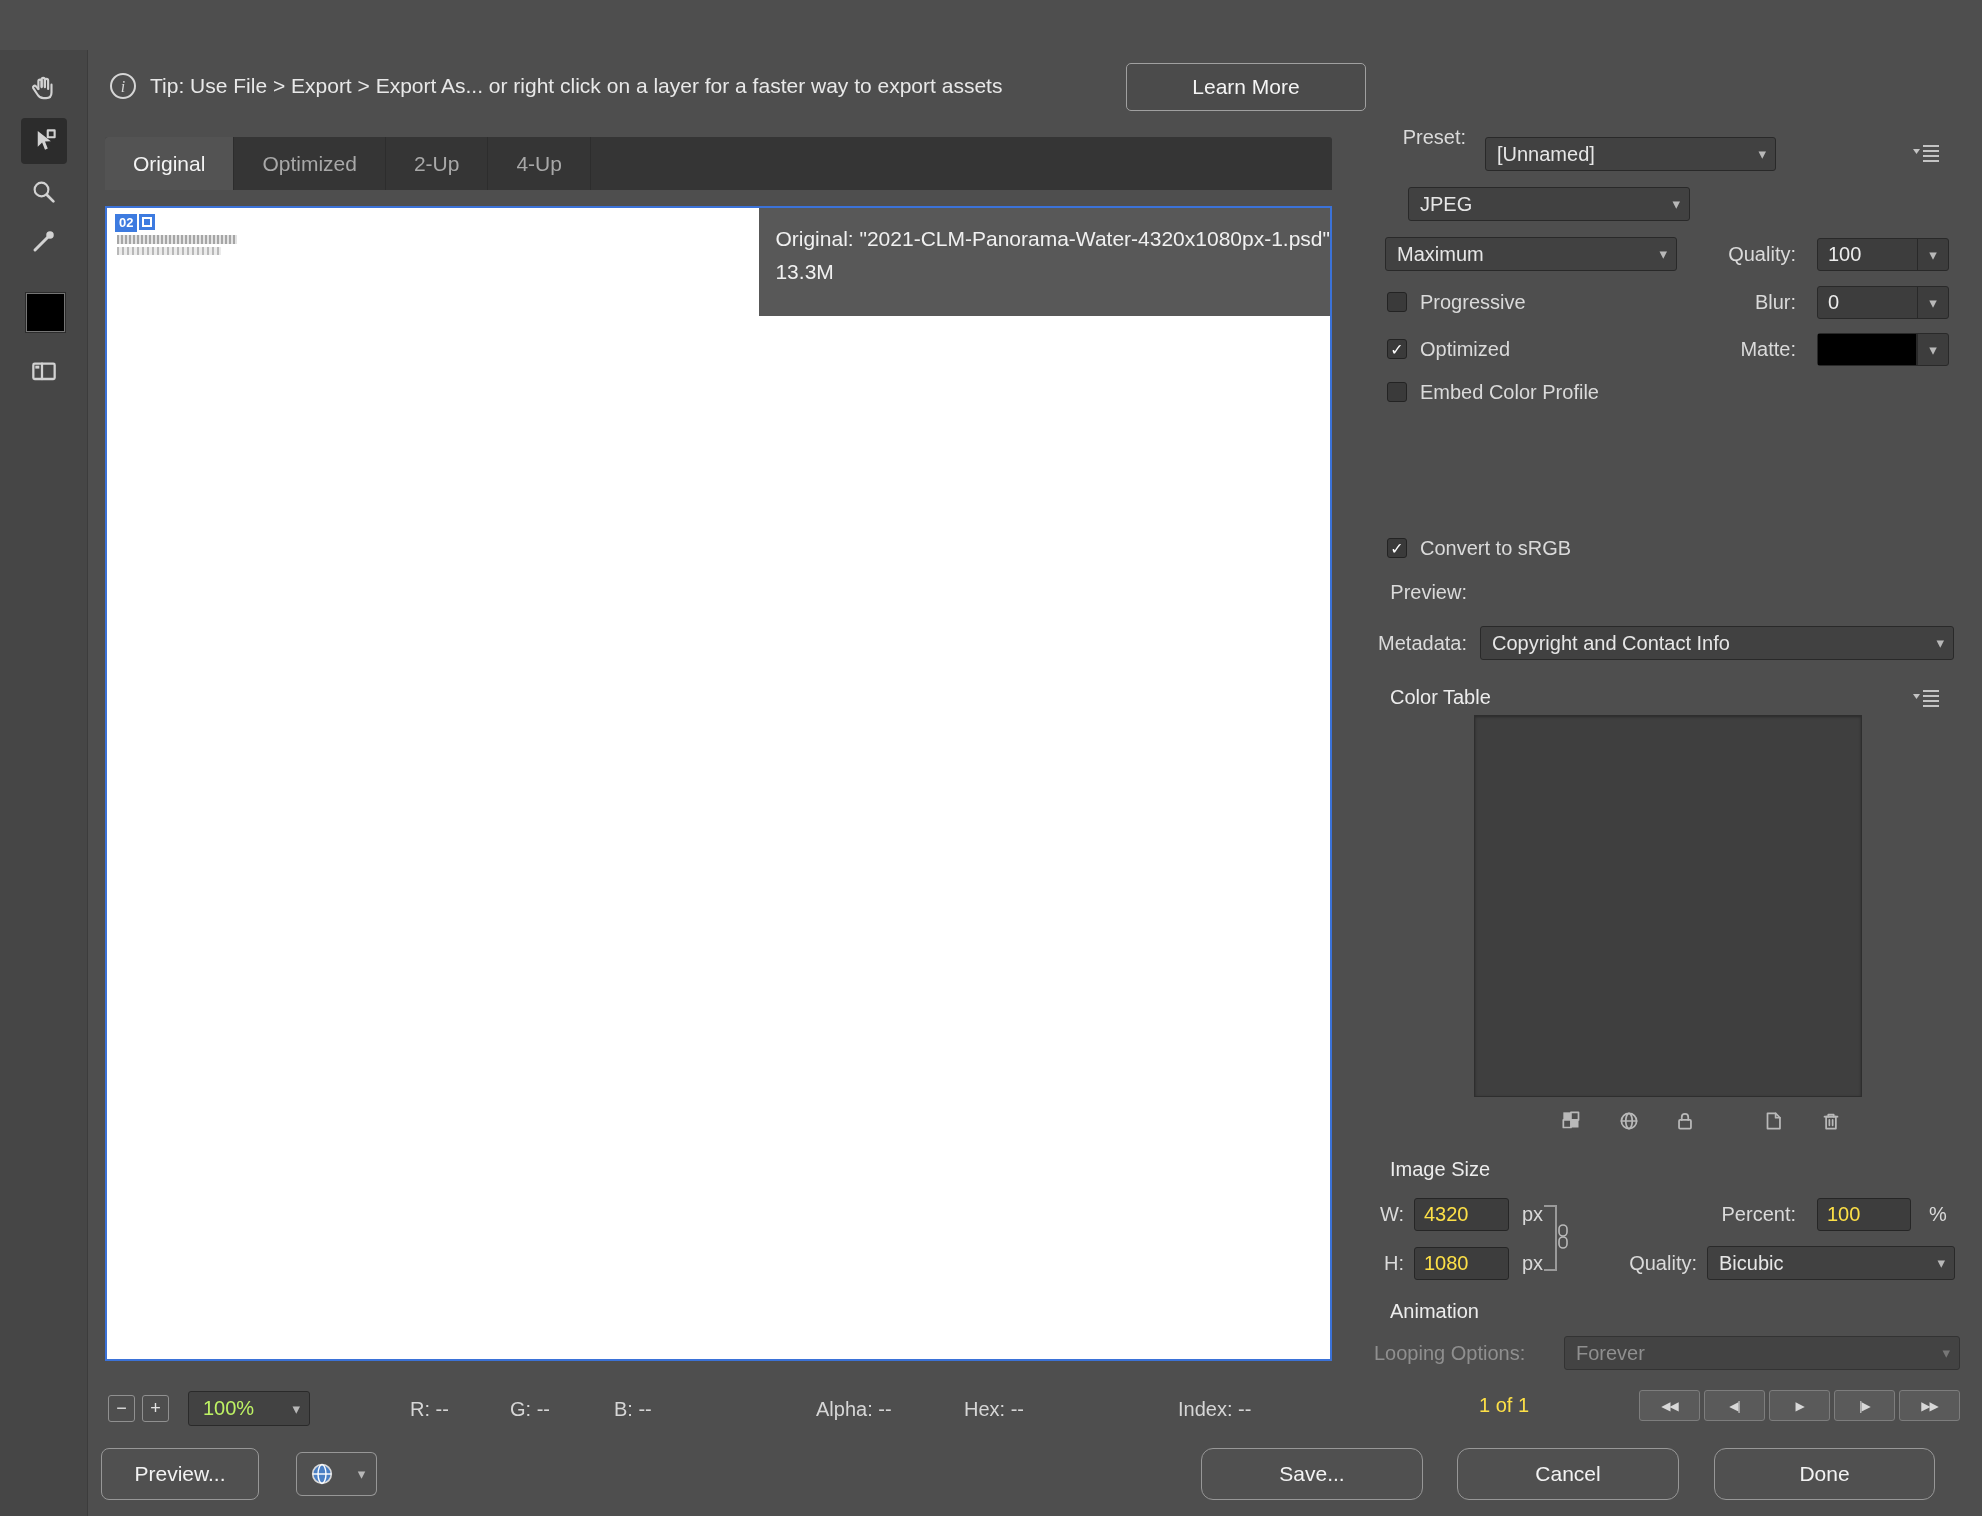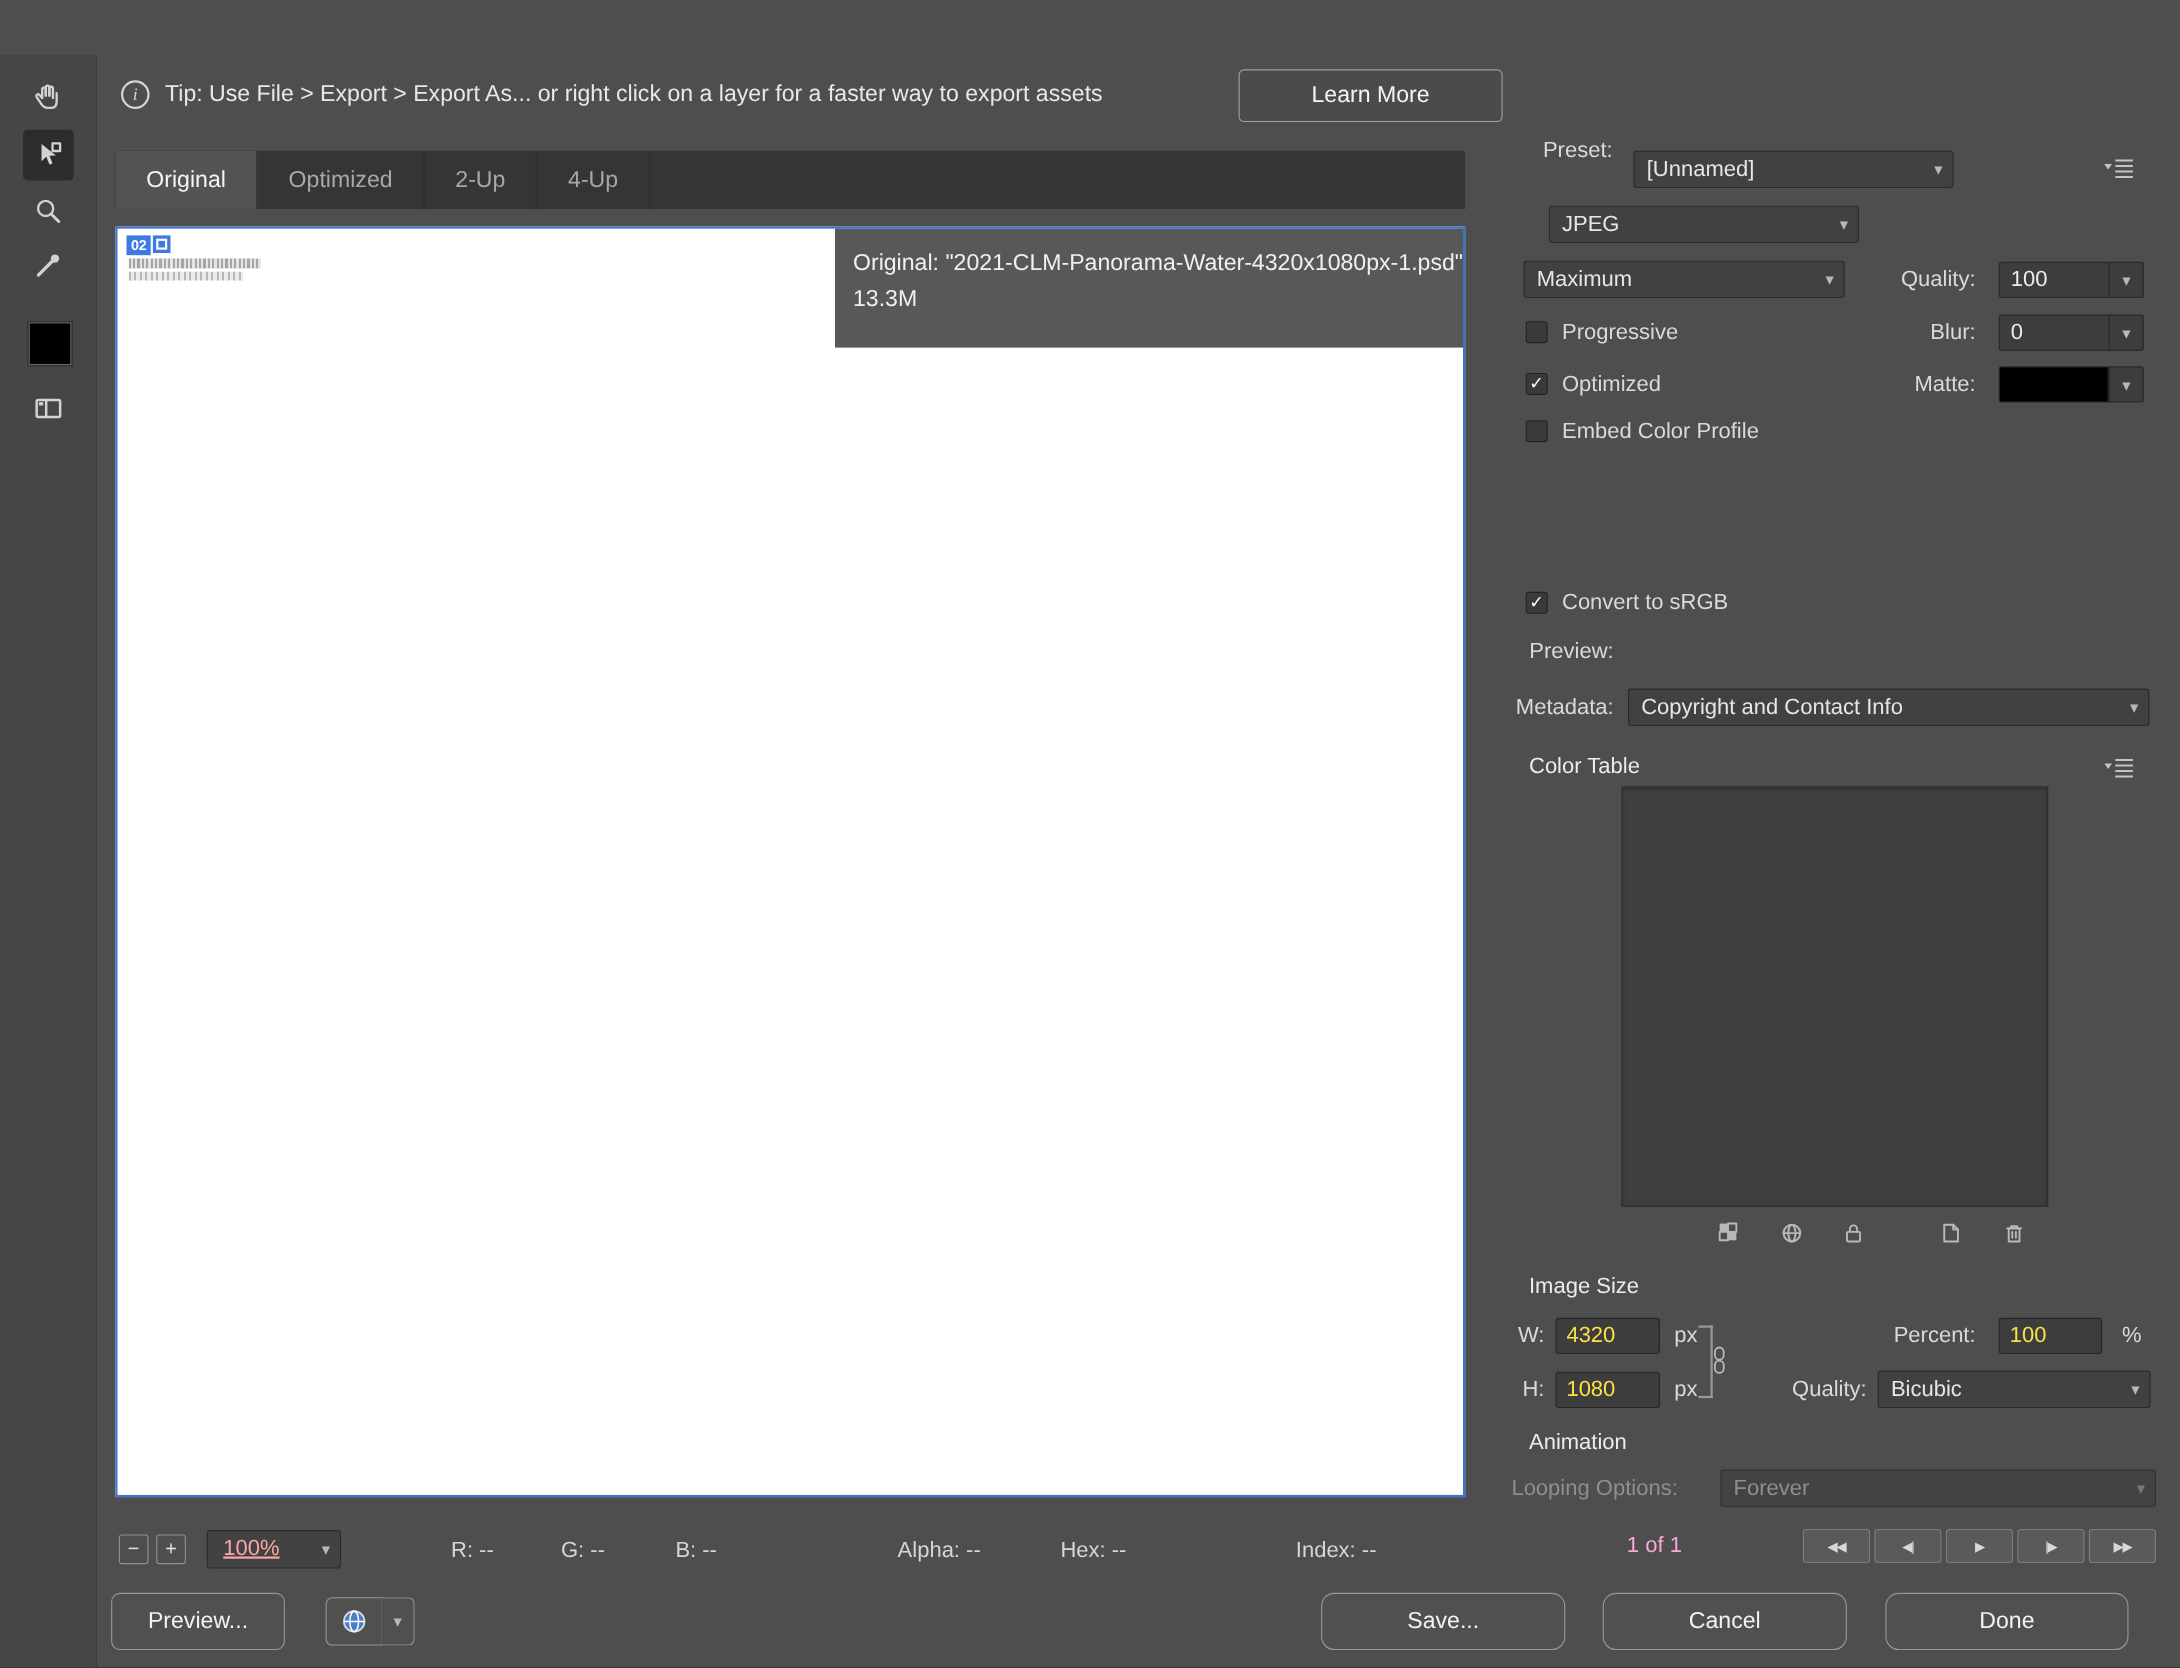--- a/index.html
+++ b/index.html
@@ -51,21 +51,21 @@
   .previnfo{height:108px;background:#585858;box-sizing:border-box;padding:14px 0 0 16px;font-size:21px;color:#f0f0f0;line-height:33px;}
 
   
   .statusbar{position:absolute;left:0;top:1386px;width:1340px;height:48px;font-size:20px;}
   .zbox{position:absolute;top:9px;width:27px;height:27px;border:1px solid #909090;border-radius:3px;color:#e2e2e2;
         text-align:center;line-height:25px;font-size:18px;box-sizing:border-box;}
   .zbox.minus{left:108px;} .zbox.minus::after{content:"−";}
   .zbox.plus{left:142px;}  .zbox.plus::after{content:"+";}
   .zoomdd{position:absolute;left:188px;top:5px;width:122px;height:35px;background:#424242;border:1px solid #2a2a2a;border-radius:3px;
           display:flex;align-items:center;box-sizing:border-box;}
-  .zoomdd .zval{padding-left:14px;color:#fca5a5;text-decoration:underline;}
+  .zoomdd .zval{padding-left:14px;color:#bef264;}
   .ro{position:absolute;top:12px;color:#d6d6d6;white-space:nowrap;}
 
   
   .btn{position:absolute;background:#505050;border:1px solid #979797;color:#f2f2f2;font-size:21px;
        display:flex;align-items:center;justify-content:center;box-sizing:border-box;}
   .preview-btn{left:101px;top:1448px;width:158px;height:52px;border-radius:8px;}
   .browser-btn{left:296px;top:1452px;width:52px;height:44px;border-radius:6px 0 0 6px;}
   .browser-chev{left:347px;top:1452px;width:30px;height:44px;border-radius:0 6px 6px 0;border-left:none;}
   .save-btn{left:1201px;top:1448px;width:222px;height:52px;border-radius:12px;}
   .cancel-btn{left:1457px;top:1448px;width:222px;height:52px;border-radius:12px;}
@@ -91,21 +91,21 @@
   .menu-icon{width:28px;height:20px;}
   .section-title{color:#ececec;}
   .tablebox{background:#3f3f3f;border:1px solid #2e2e2e;box-shadow:inset 0 1px 3px rgba(0,0,0,.35);}
   .ct-icon svg{stroke:#b9b9b9;fill:none;stroke-width:1.6;stroke-linecap:round;stroke-linejoin:round;}
   .numinput{background:#3d3d3d;border:1px solid #262626;border-radius:3px;height:33px;display:flex;align-items:center;
             padding-left:9px;color:#fde047;box-sizing:border-box;}
   .bracket{border-top:2px solid #9a9a9a;border-right:2px solid #9a9a9a;border-bottom:2px solid #9a9a9a;}
   .disabled .lbl,.disabled{color:#8f8f8f;}
   .dd.disabled{background:#434343;border-color:#333;color:#8f8f8f;}
   .dd.disabled .chev{color:#777;}
-  .frame-ind{color:#f9a8d4;text-align:center;}
+  .frame-ind{color:#fde047;text-align:center;}
   .pbgroup{display:flex;gap:4px;}
   .pb{width:61px;height:31px;background:#5a5a5a;border:1px solid #7d7d7d;border-radius:3px;color:#d8d8d8;
       display:flex;align-items:center;justify-content:center;font-size:12px;letter-spacing:-1px;box-sizing:border-box;}
 </style>
 </head>
 <body>
 
 <div class="app">
 
 

